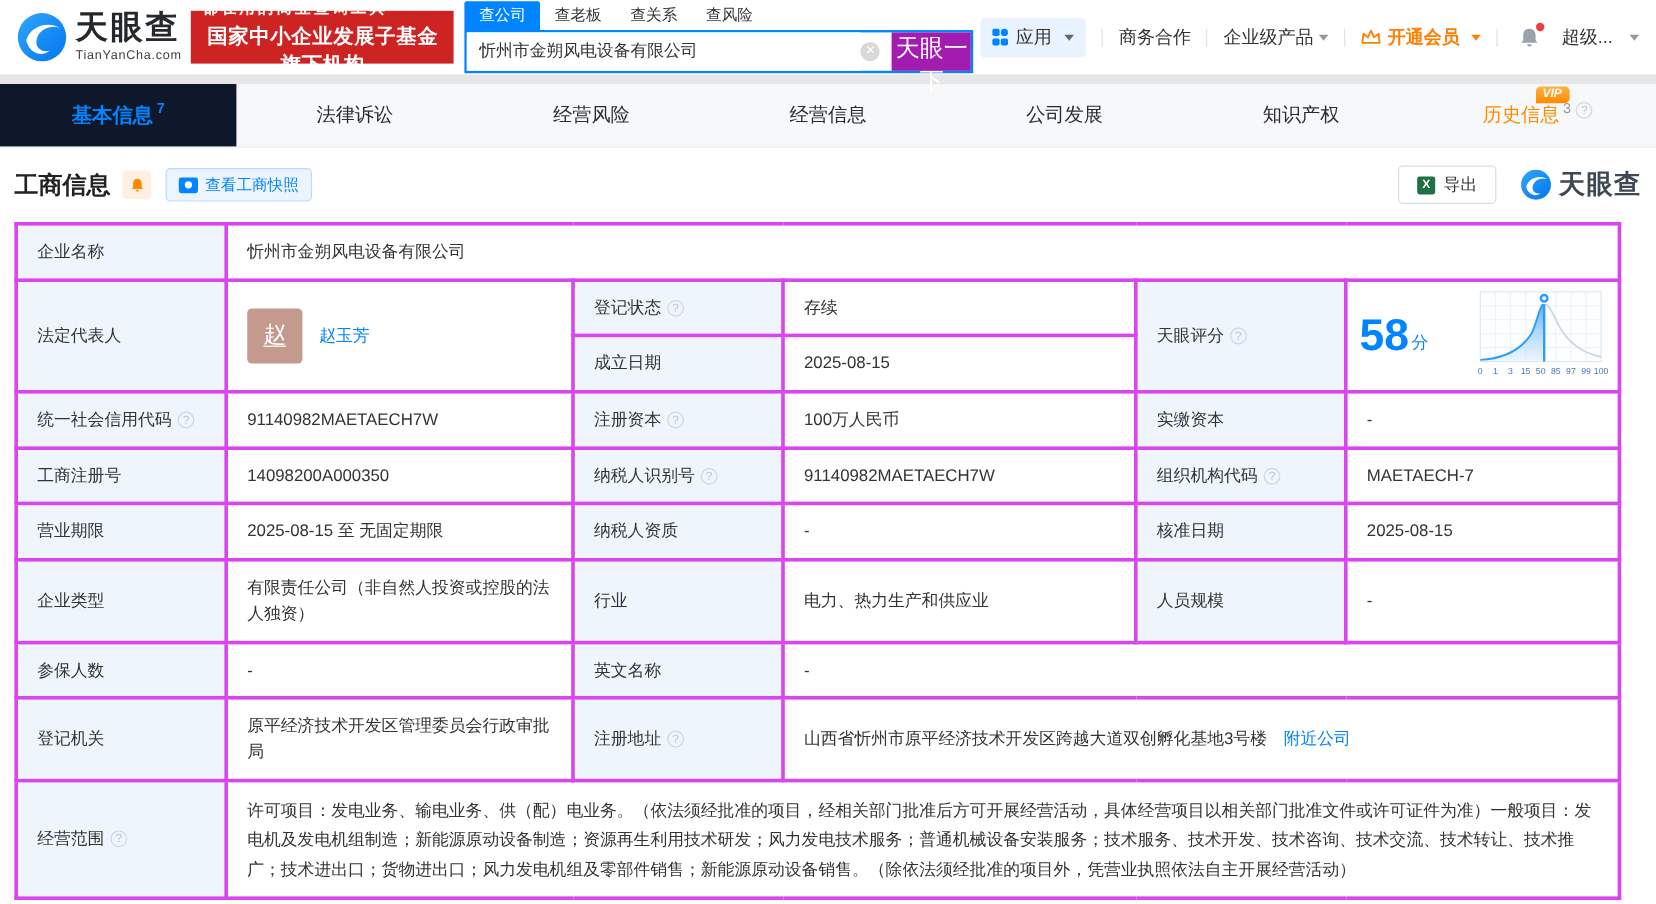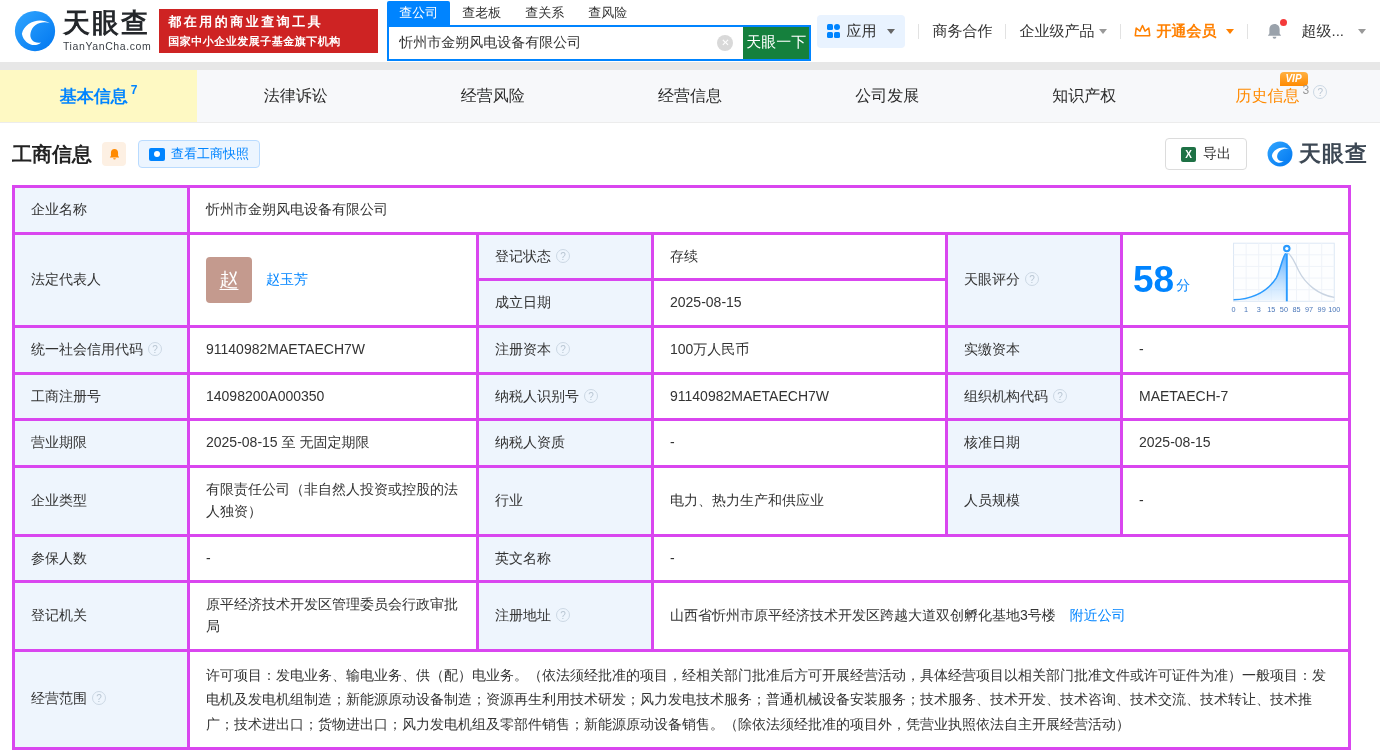--- a/index.html
+++ b/index.html
@@ -8,32 +8,32 @@
 
   
   .header { height:62px; display:flex; align-items:center; padding:0 14px 0 14px; background:#fff; }
   .logo { display:flex; align-items:center; gap:7px; cursor:pointer; }
   .logo svg { width:42px; height:42px; }
   .logo-name { font-size:27px; font-weight:bold; color:#24272b; letter-spacing:2px; line-height:1; }
   .logo-domain { font-size:10.5px; color:#3a3f45; letter-spacing:.6px; margin-top:3px; }
   .banner { background:#ce2323; color:#fff; width:219px; height:44px; margin-left:8px;
     display:flex; flex-direction:column; justify-content:center; padding:0 9px; cursor:pointer; }
   .banner-l1 { font-size:13px; letter-spacing:2.5px; font-weight:bold; }
-  .banner-l2 { font-size:11px; letter-spacing:.5px; font-weight:bold; margin-top:3px; }
+  .banner-l2 { font-size:17px; letter-spacing:.5px; font-weight:bold; margin-top:3px;text-align:center; }
 
   .search-wrap { margin-left:9px; width:424px; }
   .search-tabs { display:flex; align-items:flex-end; height:23px; font-size:13px; }
   .search-tab { padding:3px 12px 3px 12px; color:#333; cursor:pointer; }
   .search-tab.active { background:#0084ff; color:#fff; border-radius:2px 2px 0 0; }
   .search-box { display:flex; border:2px solid #0084ff; height:36px; }
   .search-box input { flex:1; border:none; outline:none; font-size:14px; color:#333; padding:0 8px 0 10px;
     font-family:"Liberation Sans","DejaVu Sans",sans-serif; }
   .clear-icon { width:16px; height:16px; border-radius:50%; background:#d9d9d9; color:#fff; font-size:10px;
     line-height:16px; text-align:center; align-self:center; margin-right:10px; cursor:pointer; }
-  .search-btn { width:66px; background:#15803d; color:#fff; border:none; font-size:15px; cursor:pointer;
+  .search-btn { width:66px; background:#a21caf; color:#fff; border:none; font-size:20px; cursor:pointer;
     font-family:Liberation Serif, serif; }
 
   .top-menu { margin-left:auto; display:flex; align-items:center; font-size:15px; color:#333; white-space:nowrap; }
   .menu-apps { display:flex; align-items:center; gap:6px; background:#e9f3ff; border-radius:4px;
     padding:7px 10px; cursor:pointer; }
   .grid-icon { display:grid; grid-template-columns:6px 6px; grid-template-rows:6px 6px; gap:1.5px; }
   .grid-icon i { background:#0084ff; border-radius:1.5px; }
   .grid-icon i:nth-child(2) { border-radius:50%; }
   .caret { display:inline-block; width:0; height:0; border-left:4px solid transparent;
     border-right:4px solid transparent; border-top:5px solid #666; margin-left:5px; vertical-align:middle; }
@@ -45,21 +45,21 @@
   .bell-wrap svg { width:19px; height:19px; display:block; }
   .red-dot { position:absolute; top:-3px; right:-3px; width:7px; height:7px; border-radius:50%; background:#f43a3a; }
   .menu-user { margin-left:13px; cursor:pointer; }
   .user-caret { margin-left:14px; border-top-color:#999; }
 
   
   .gray-strip { height:8px; background:#e7e7e7; }
   .nav-tabs { display:flex; height:53px; background:#f7f8fa; border-bottom:1px solid #ececec; }
   .nav-tab { flex:1; display:flex; align-items:center; justify-content:center; font-size:16px;
     color:#2b2b2b; cursor:pointer; position:relative; }
-  .nav-tab.active { background:#fef9c3; color:#0084ff; font-weight:bold; font-size:17px; }
+  .nav-tab.active { background:#0f172a; color:#0084ff; font-weight:bold; font-size:17px; }
   .sup { font-size:12px; margin-left:3px; transform:translateY(-6px); }
   .nav-tab.active .sup { color:#0084ff; }
   .nav-tab.history { color:#ff8a00; }
   .nav-tab.history .sup { color:#999; }
   .tab-rel { position:relative; display:flex; align-items:center; }
   .vip-badge { position:absolute; top:-14px; right:-8px; background:linear-gradient(180deg,#ffb143,#ff8a00);
     color:#fff; font-size:10px; font-weight:bold; font-style:italic; padding:1px 6px 2px 5px;
     border-radius:4px 4px 4px 0; }
   .q { display:inline-block; width:14px; height:14px; border:1px solid #ccd8e4; border-radius:50%;
     color:#b9c6d3; font-size:10px; line-height:13px; text-align:center; margin-left:5px;

